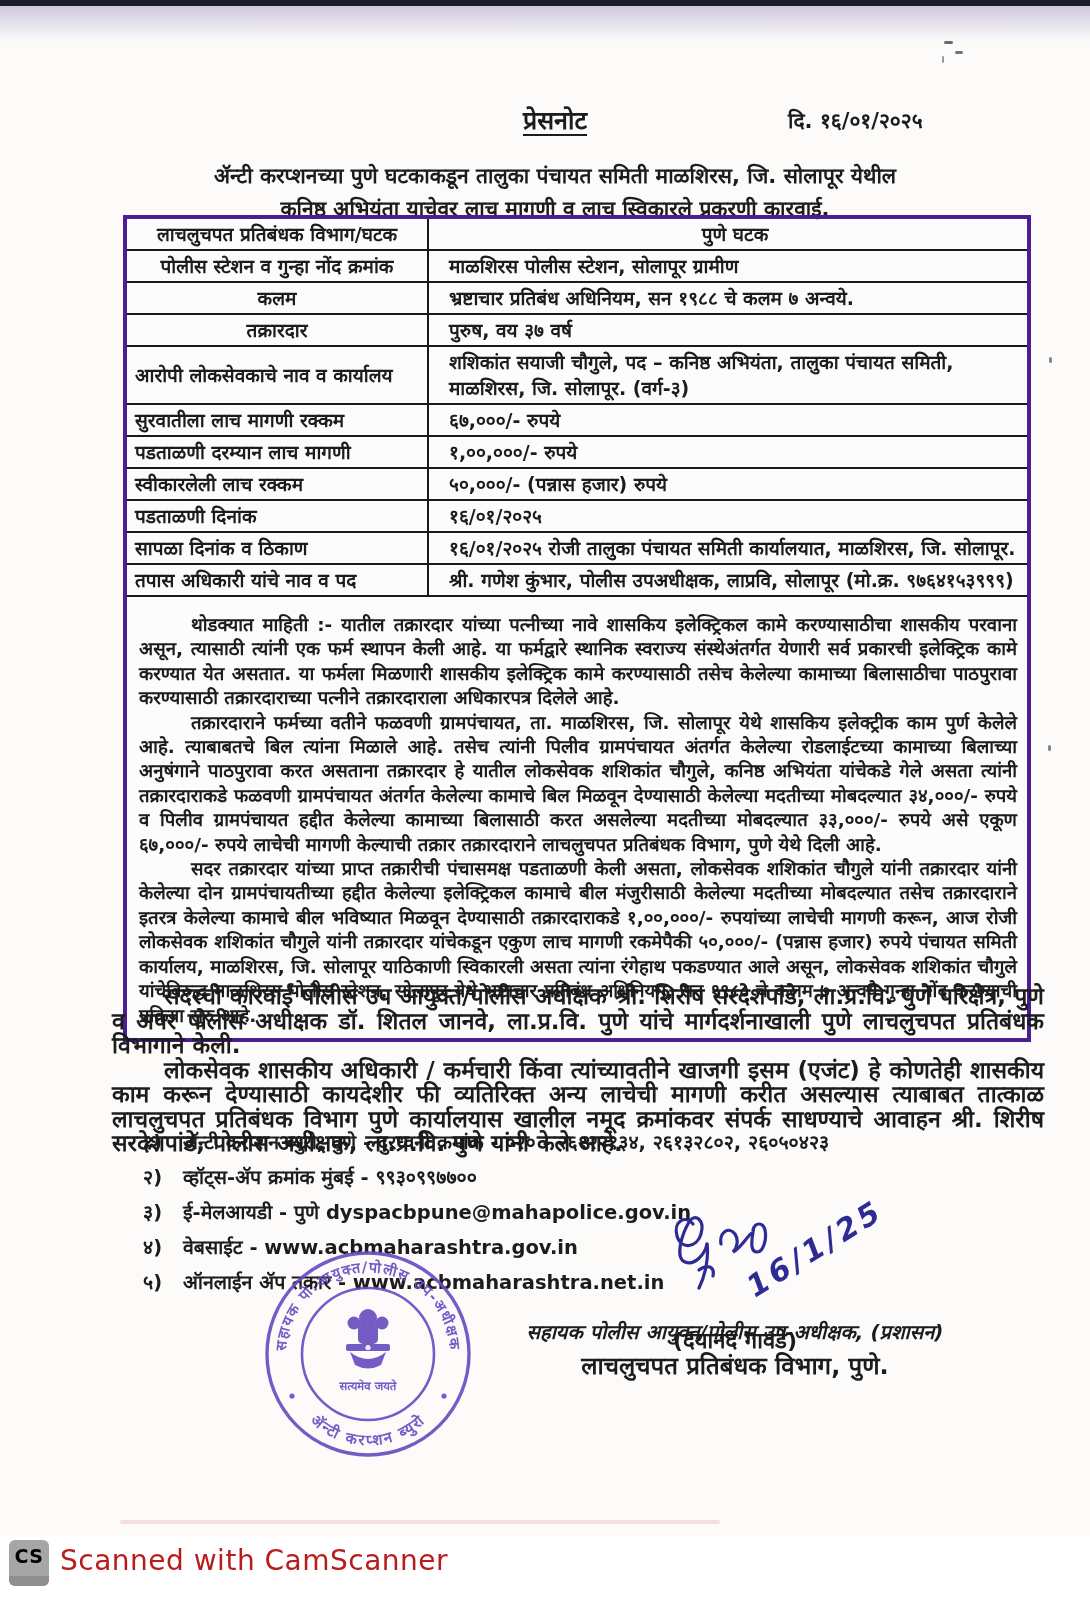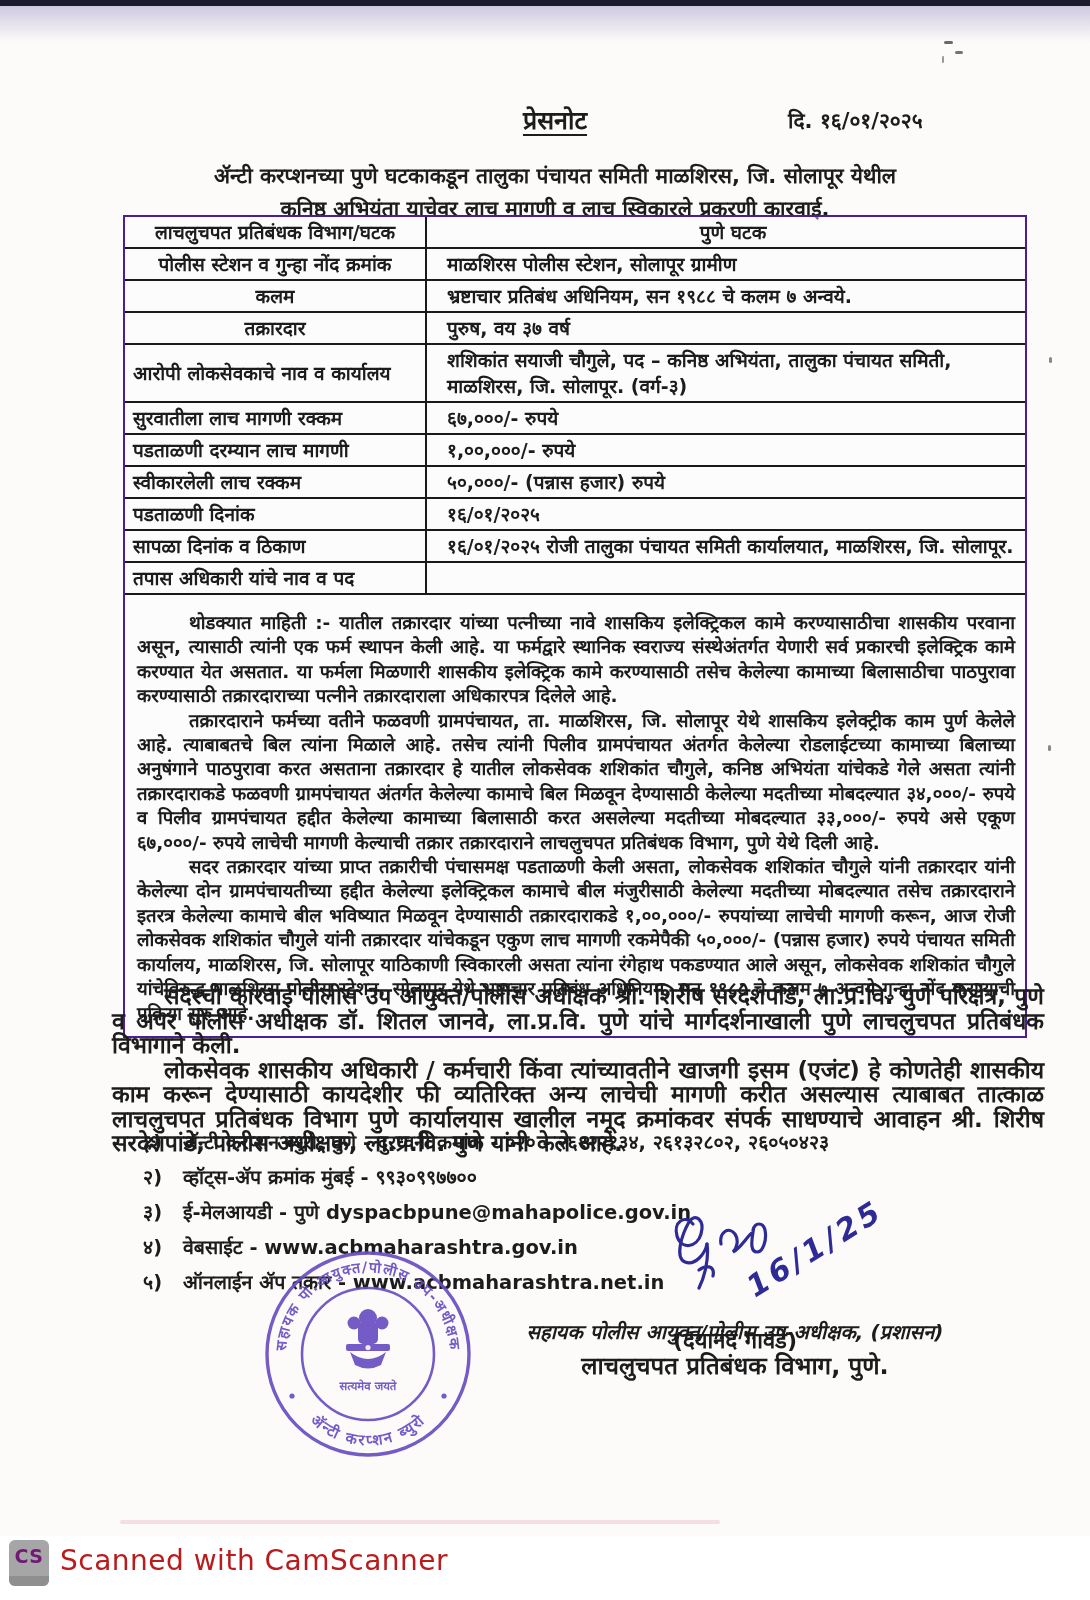--- a/index.html
+++ b/index.html
@@ -13,21 +13,21 @@
   .top-strip{position:absolute;top:0;left:0;width:100%;height:6px;background:#1b1b2e;}
   .top-fade{position:absolute;top:6px;left:0;width:100%;height:36px;
     background:linear-gradient(#cfc9df,rgba(252,251,250,0));}
   .doc-title{position:absolute;top:102px;left:125px;width:860px;text-align:center;
     font-size:25px;text-decoration:underline;text-underline-offset:5px;}
   .doc-date{position:absolute;top:106px;left:788px;font-size:21px;}
   .subtitle{position:absolute;top:148px;left:100px;width:910px;text-align:center;
     font-size:21px;line-height:33px;margin-top:12px;}
   
   .main-box{position:absolute;top:215px;left:123px;width:900px;
-    border:2px solid #4c1d95;background:rgba(255,255,255,0.4);}
+    border:4px solid #4c1d95;background:rgba(255,255,255,0.4);}
   .trow{display:flex;border-bottom:2px solid #1a1a1a;}
   .trow:last-of-type{border-bottom:2px solid #1a1a1a;}
   .tcell-l{width:302px;border-right:2px solid #1a1a1a;font-size:19px;
     padding:2px 8px;box-sizing:border-box;display:flex;align-items:center;}
   .tcell-r{flex:1;font-size:19px;padding:2px 6px 2px 20px;box-sizing:border-box;
     display:flex;align-items:center;}
   .cen{justify-content:center;text-align:center;}
   .paras{padding:6px 10px 10px 12px;font-size:18.5px;line-height:24.4px;
     text-align:justify;margin-top:10px;}
   .paras p{margin:0;text-indent:52px;}
@@ -49,21 +49,21 @@
   .artifact{position:absolute;background:#3a3a3a;border-radius:2px;}
   .pink-smudge{position:absolute;top:1520px;left:120px;width:600px;height:4px;
     background:rgba(225,170,180,0.35);border-radius:2px;}
   
   .footer{position:absolute;top:1536px;left:0;width:100%;height:64px;background:#ffffff;}
   .cs-icon{position:absolute;top:4px;left:9px;width:40px;height:46px;
     background:#a6a6a6;border-radius:6px;}
   .cs-icon .cs-tab{position:absolute;bottom:0;left:0;width:100%;height:10px;
     background:#8f8f8f;border-radius:0 0 6px 6px;}
   .cs-icon .cs-text{position:absolute;top:5px;left:0;width:100%;text-align:center;
-    color:#701a75;font-size:19px;font-weight:700;letter-spacing:0.5px;}
+    color:#000000;font-size:19px;font-weight:700;letter-spacing:0.5px;}
   .footer-label{position:absolute;top:8px;left:60px;font-size:28px;font-weight:400;
     color:#b91c1c;letter-spacing:0.5px;}
 </style>
 </head>
 <body>
 
 <div class="page">
   <div class="top-strip"></div>
   <div class="top-fade"></div>
 
@@ -110,20 +110,21 @@
     <div class="trow">
       <div class="tcell-l">पडताळणी दिनांक</div>
       <div class="tcell-r">१६/०१/२०२५</div>
     </div>
     <div class="trow">
       <div class="tcell-l">सापळा दिनांक व ठिकाण</div>
       <div class="tcell-r">१६/०१/२०२५ रोजी तालुका पंचायत समिती कार्यालयात, माळशिरस, जि. सोलापूर.</div>
     </div>
     <div class="trow">
       <div class="tcell-l">तपास अधिकारी यांचे नाव व पद</div>
+      <div class="tcell-r">श्री. गणेश कुंभार, पोलीस  उपअधीक्षक, लाप्रवि, सोलापूर (मो.क्र. ९७६४१५३९९९)</div>
     </div>
     <div class="paras">
       <p>थोडक्यात माहिती :- यातील तक्रारदार यांच्या पत्नीच्या नावे शासकिय इलेक्ट्रिकल कामे करण्यासाठीचा शासकीय परवाना असून, त्यासाठी त्यांनी एक फर्म स्थापन केली आहे. या फर्मद्वारे स्थानिक स्वराज्य संस्थेअंतर्गत येणारी सर्व प्रकारची इलेक्ट्रिक कामे करण्यात येत असतात. या फर्मला मिळणारी शासकीय इलेक्ट्रिक कामे करण्यासाठी तसेच केलेल्या कामाच्या बिलासाठीचा पाठपुरावा करण्यासाठी तक्रारदाराच्या पत्नीने तक्रारदाराला अधिकारपत्र दिलेले आहे.</p>
       <p>तक्रारदाराने फर्मच्या वतीने फळवणी ग्रामपंचायत, ता. माळशिरस, जि. सोलापूर येथे शासकिय इलेक्ट्रीक काम पुर्ण केलेले आहे. त्याबाबतचे बिल त्यांना मिळाले आहे. तसेच त्यांनी पिलीव ग्रामपंचायत अंतर्गत केलेल्या रोडलाईटच्या कामाच्या बिलाच्या अनुषंगाने पाठपुरावा करत असताना तक्रारदार हे यातील लोकसेवक शशिकांत चौगुले, कनिष्ठ अभियंता यांचेकडे गेले असता त्यांनी तक्रारदाराकडे फळवणी ग्रामपंचायत अंतर्गत केलेल्या कामाचे बिल मिळवून देण्यासाठी केलेल्या मदतीच्या मोबदल्यात ३४,०००/- रुपये व पिलीव ग्रामपंचायत हद्दीत केलेल्या कामाच्या बिलासाठी करत असलेल्या मदतीच्या मोबदल्यात ३३,०००/- रुपये असे एकूण ६७,०००/- रुपये लाचेची मागणी केल्याची तक्रार तक्रारदाराने लाचलुचपत प्रतिबंधक विभाग, पुणे येथे दिली आहे.</p>
       <p>सदर तक्रारदार यांच्या प्राप्त तक्रारीची पंचासमक्ष पडताळणी केली असता, लोकसेवक शशिकांत चौगुले यांनी तक्रारदार यांनी केलेल्या दोन ग्रामपंचायतीच्या हद्दीत केलेल्या इलेक्ट्रिकल कामाचे बील मंजुरीसाठी केलेल्या मदतीच्या मोबदल्यात तसेच तक्रारदाराने इतरत्र केलेल्या कामाचे बील भविष्यात मिळवून देण्यासाठी तक्रारदाराकडे १,००,०००/- रुपयांच्या लाचेची मागणी करून, आज रोजी लोकसेवक शशिकांत चौगुले यांनी तक्रारदार यांचेकडून एकुण लाच मागणी रकमेपैकी ५०,०००/- (पन्नास हजार) रुपये पंचायत समिती कार्यालय, माळशिरस, जि. सोलापूर याठिकाणी स्विकारली असता त्यांना रंगेहाथ पकडण्यात आले असून, लोकसेवक शशिकांत चौगुले यांचेविरुद्ध माळशिरस पोलीस स्टेशन, सोलापूर येथे भ्रष्टाचार प्रतिबंध अधिनियम, सन १९८८ चे कलम ७ अन्वये गुन्हा नोंद करण्याची प्रक्रिया सुरु आहे.</p>
     </div>
   </div>
 
   <div class="lower">
     <p>सदरची कारवाई पोलीस उप आयुक्त/पोलीस अधीक्षक श्री. शिरीष सरदेशपांडे, ला.प्र.वि. पुणे परिक्षेत्र, पुणे व अपर पोलीस अधीक्षक डॉ. शितल जानवे, ला.प्र.वि. पुणे यांचे मार्गदर्शनाखाली पुणे लाचलुचपत प्रतिबंधक विभागाने केली.</p>

